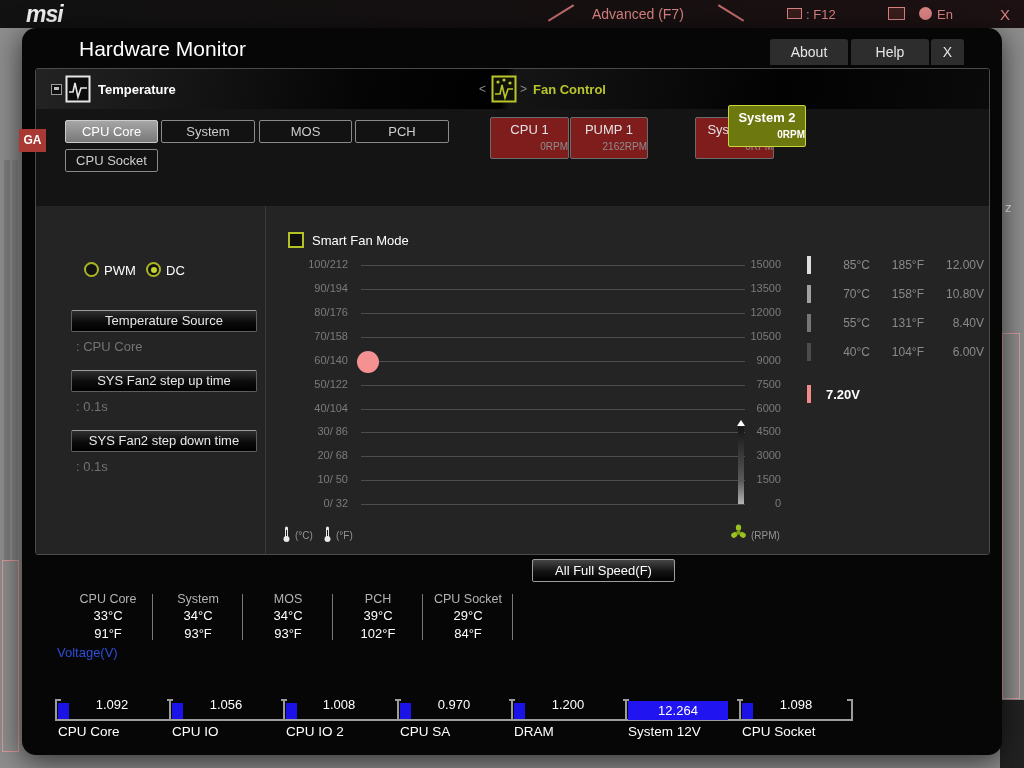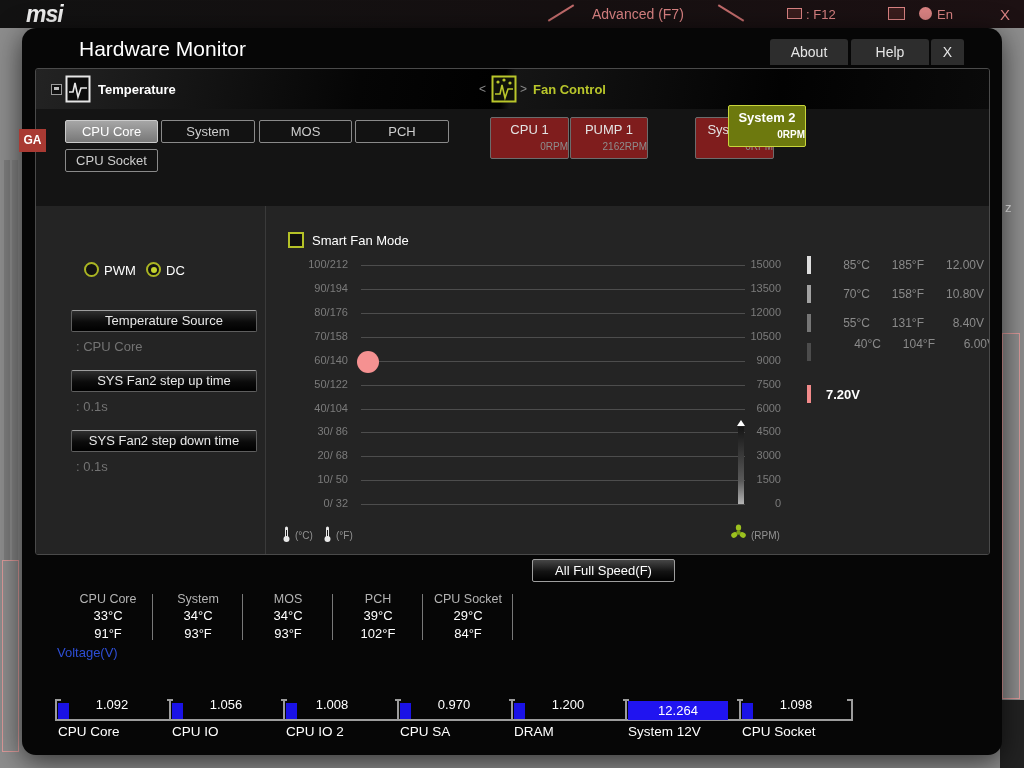--- a/index.html
+++ b/index.html
@@ -294,21 +294,21 @@
           <span style="width:54px;">158°F</span>
           <span style="width:60px;">10.80V</span>
         </div>
       <div class="gbar" style="top:245px;background:#767676;"></div>
       <div class="grow2" style="top:247px;">
           <span style="width:54px;">55°C</span>
           <span style="width:54px;">131°F</span>
           <span style="width:60px;">8.40V</span>
         </div>
       <div class="gbar" style="top:274px;background:#4c4c4c;"></div>
-      <div class="grow2" style="top:268px;justify-content:center;">
+      <div class="grow2" style="top:276px;">
           <span style="width:54px;">40°C</span>
           <span style="width:54px;">104°F</span>
           <span style="width:60px;">6.00V</span>
         </div>
       <div class="gbar" style="top:316px;background:#f28a8a;"></div>
       <div class="curv" style="top:318px;">7.20V</div>
     </div>
 
     <div class="actbtn" style="left:510px;top:531px;">All Full Speed(F)</div>
 
@@ -357,21 +357,21 @@
 
       <div class="vbar" style="left:3px;"></div>
       <div class="vval" style="left:0px;">1.092</div>
       <div class="vlab" style="left:3px;">CPU Core</div>
 
       <div class="vbar" style="left:117px;"></div>
       <div class="vval" style="left:114px;">1.056</div>
       <div class="vlab" style="left:117px;">CPU IO</div>
 
       <div class="vbar" style="left:231px;"></div>
-      <div class="vval" style="left:220px;">1.008</div>
+      <div class="vval" style="left:227px;">1.008</div>
       <div class="vlab" style="left:231px;">CPU IO 2</div>
 
       <div class="vbar" style="left:345px;"></div>
       <div class="vval" style="left:342px;">0.970</div>
       <div class="vlab" style="left:345px;">CPU SA</div>
 
       <div class="vbar" style="left:459px;"></div>
       <div class="vval" style="left:456px;">1.200</div>
       <div class="vlab" style="left:459px;">DRAM</div>
 

